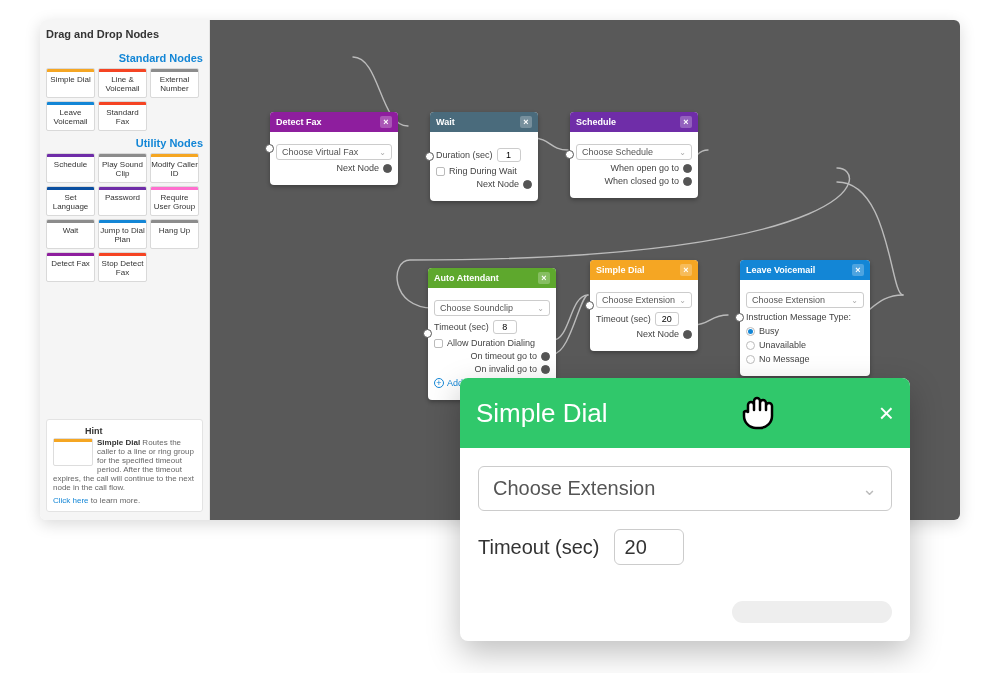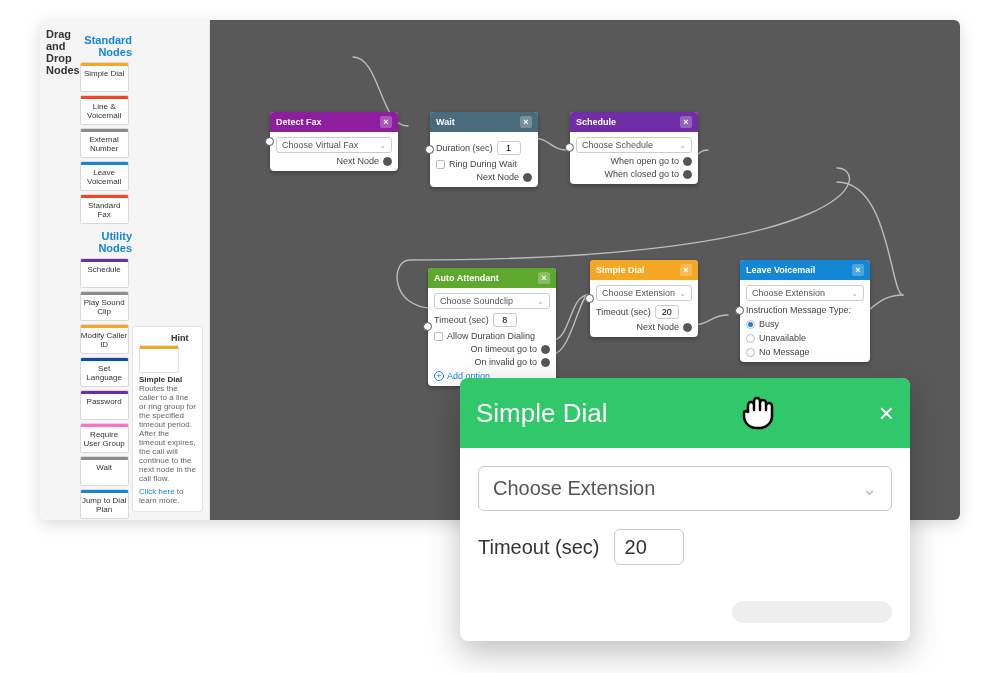--- a/index.html
+++ b/index.html
@@ -1,39 +1,39 @@
 <!DOCTYPE html>
 <html><head>
 <meta charset="utf-8">
 <style>
   * { box-sizing: border-box; }
   body { margin:0; font-family: "Helvetica Neue", Arial, sans-serif; font-size:11px; color:#333; background:#fff;}
   .app { width:1000px; height:673px; position:relative; }
   .panel { position:absolute; left:40px; top:20px; width:920px; height:500px; background:#fff; border-radius:6px; box-shadow:0 4px 16px rgba(0,0,0,.15); display:flex; overflow:hidden;}
-  .sidebar { width:170px; background:#f5f5f5; border-right:1px solid #e3e3e3; padding:8px 6px; display:flex; flex-direction:row;}
+  .sidebar { width:170px; background:#f5f5f5; border-right:1px solid #e3e3e3; padding:8px 6px; display:flex; flex-direction:column;}
   .side-title { font-size:11px; font-weight:bold; color:#333; margin-bottom:6px;}
   .section-label { color:#1386d6; font-weight:bold; font-size:11px; margin:6px 0 4px 0;text-align:right;}
   .node-grid { display:flex; flex-wrap:wrap; gap:3px; margin-bottom:4px;}
   .mini-node { width:49px; height:30px; background:#fff; border:1px solid #d9d9d9; border-radius:2px; font-size:8px; line-height:9px; text-align:center; padding-top:6px; position:relative; overflow:hidden;}
   .mini-node .bar { position:absolute; top:0; left:0; right:0; height:3px;}
   .hint-box { margin-top:auto; background:#fff; border:1px solid #e3e3e3; border-radius:3px; padding:6px; font-size:8px; color:#666;}
   .hint-box .ht{ font-size:9px; font-weight:bold; color:#333; margin-bottom:2px;padding-left:32px;}
   .hint-box .thumb{ width:40px; height:28px; background:#fff; border:1px solid #ddd; border-radius:2px; float:left; margin:0 4px 2px 0; position:relative;}
   .hint-box .thumb::before{content:""; position:absolute; top:0;left:0;right:0;height:3px;background:#f5a623;}
   .hint-box b{ color:#333;}
   .hint-link { color:#1386d6; font-size:8px; margin-top:4px; display:inline-block;}
 
   .canvas { flex:1; background:#595959; position:relative;}
   svg.wires { position:absolute; top:0; left:0; width:100%; height:100%; }
   svg.wires path { stroke:#bbb; stroke-width:1.4; fill:none; stroke-linecap:round;}
 
   .node { position:absolute; background:#fff; border-radius:4px; box-shadow:0 2px 4px rgba(0,0,0,.3); font-size:9px;}
   .node .hdr { padding:4px 6px; color:#fff; font-weight:bold; border-radius:4px 4px 0 0; display:flex; justify-content:space-between; align-items:center;}
   .node .hdr .x { width:12px; height:12px; background:rgba(255,255,255,.25); border-radius:2px; text-align:center; line-height:12px; font-size:9px; color:#fff;}
-  .node .body { padding:5px 6px; }
+  .node .body { padding:12px 6px; }
   .sel { border:1px solid #ccc; border-radius:3px; padding:2px 5px; font-size:9px; color:#555; display:flex; justify-content:space-between; align-items:center;}
   .sel .chev { font-size:8px; color:#aaa;}
   .row { display:flex; align-items:center; gap:4px; margin-top:4px; font-size:9px; color:#444;}
   .inp { border:1px solid #ccc; border-radius:3px; width:24px; height:14px; font-size:9px; text-align:center;}
   .mini-chk { width:9px; height:9px; border:1px solid #bbb; border-radius:2px; display:inline-block;}
   .mini-rad { width:9px; height:9px; border:1px solid #bbb; border-radius:50%; display:inline-block; position:relative;}
   .mini-rad.on::after{content:"";position:absolute;inset:1px;border-radius:50%;background:#1386d6;}
   .out-row { display:flex; justify-content:flex-end; align-items:center; gap:4px; margin-top:3px; font-size:9px; color:#444;}
   .port { width:9px; height:9px; border:1.5px solid #555; border-radius:50%; background:#fff; display:inline-block;}
   .port.in-side{ position:absolute; left:-5px; top:50%; margin-top:-5px;}

